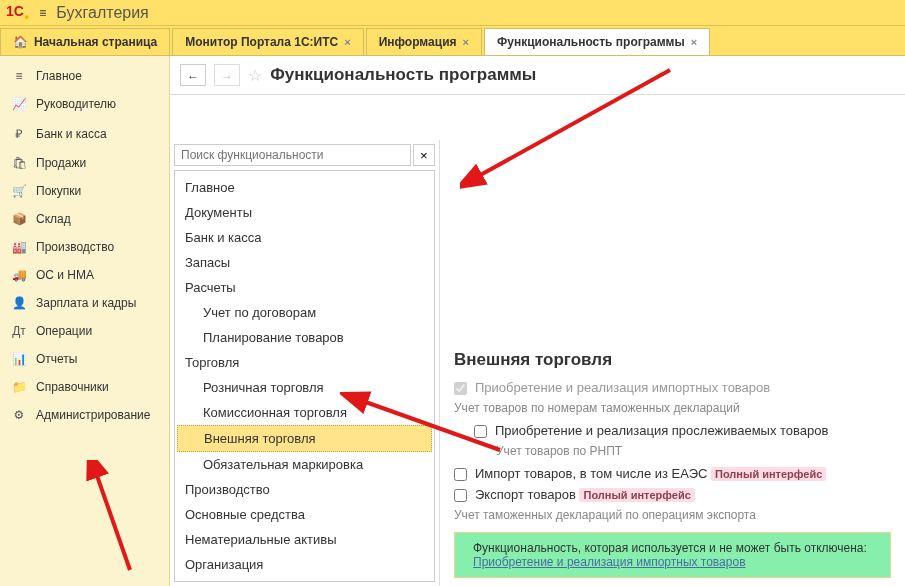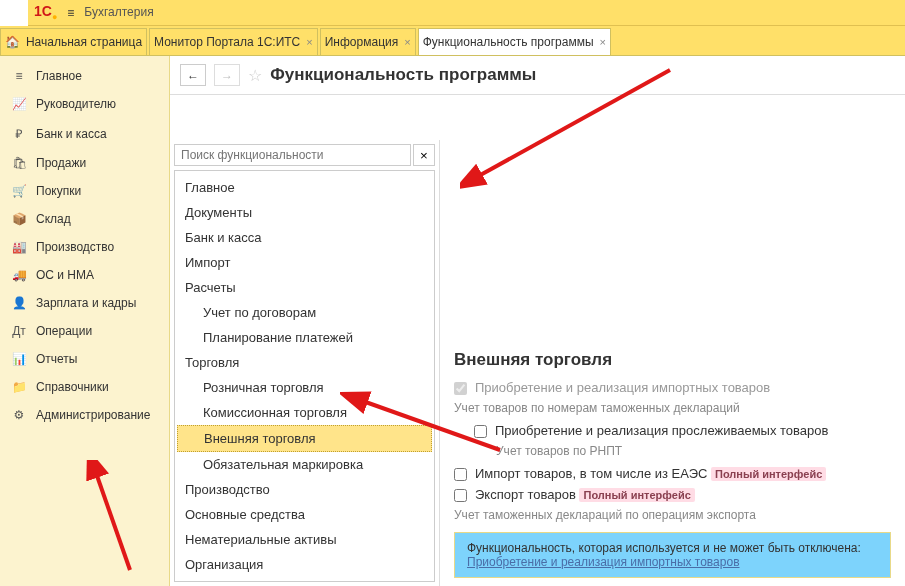--- a/index.html
+++ b/index.html
@@ -1,24 +1,24 @@
 <!DOCTYPE html>
 <html><head>
 <meta charset="utf-8">
 <style>
   * { margin: 0; padding: 0; box-sizing: border-box; font-family: Arial, sans-serif; }
   body { font-size: 12px; color: #333; background: #fff; width: 905px; height: 586px; overflow: hidden; position: relative; }
-  .topbar { background: #ffe069; height: 26px; display: flex; align-items: center; padding: 0 6px; gap: 10px; border-bottom: 1px solid #e0c050; margin-left: 28px; }
+  .topbar { background: #ffe069; height: 26px; display: flex; align-items: center; padding: 0 6px; gap: 10px; border-bottom: 1px solid #e0c050; }
   .logo { font-weight: bold; color: #d01818; font-size: 14px; }
   .logo sub { font-size: 9px; color: #ffb000; }
   .burger { cursor: pointer; }
-  .app-title { font-size: 12px; color: #555; }
+  .app-title { font-size: 16px; color: #555; }
   .title-highlight { background: #ffe069; display:inline-block; width:120px; height:14px; vertical-align:middle;}
   .tabbar { background: #ffe069; height: 30px; display: flex; align-items: flex-end; padding: 0 0; border-bottom: 1px solid #d0c060; }
-  .tab { display: flex; align-items: center; gap: 6px; padding: 6px 4px; border: 1px solid #d0c060; border-bottom: none; background: #ffe069; margin-right: 2px; cursor: pointer; font-size: 12px; }
+  .tab { display: flex; align-items: center; gap: 6px; padding: 6px 12px; border: 1px solid #d0c060; border-bottom: none; background: #ffe069; margin-right: 2px; cursor: pointer; font-size: 12px; font-weight: bold; }
   .tab.active { background: #fff; }
   .tab .close { color: #888; font-size: 11px; cursor: pointer; }
   .home-icon::before { content: "🏠"; font-size: 12px; }
   .main { display: flex; height: calc(100% - 56px); }
   .sidebar { width: 170px; background: #fcf3cf; border-right: 1px solid #e8d988; padding-top: 6px; }
   .side-item { display: flex; align-items: center; gap: 10px; padding: 7px 12px; cursor: pointer; color: #333; }
   .side-icon { width: 14px; text-align: center; color: #555; font-size: 12px; }
   .content { flex: 1; display: flex; flex-direction: column; }
   .content-header { display: flex; align-items: center; padding: 8px 10px; gap: 8px; border-bottom: 1px solid #ddd; }
   .navbtn { width: 26px; height: 22px; border: 1px solid #ccc; background: #fff; display: flex; align-items: center; justify-content: center; cursor: pointer; }
@@ -36,21 +36,21 @@
   .tree-item.selected { background: #ffe48a; border: 1px dotted #c0a030; margin: 0 2px; padding-left: 26px; }
   .detail-panel { flex: 1; padding: 8px 14px; overflow-y: auto; }
   .section-title { font-size: 17px; font-weight: bold; margin-bottom: 10px; }
   .check-row { display: flex; align-items: flex-start; gap: 8px; margin: 6px 0; }
   .check-row input[type=checkbox] { margin-top: 2px; }
   .check-label { font-size: 13px; }
   .check-label.disabled { color: #999; }
   .desc { font-size: 12px; color: #888; margin: 2px 0 8px 0; }
   .desc.indent { margin-left: 22px; }
   .badge { background: #ffdce5; color: #8a4050; padding: 1px 4px; font-size: 11px; border-radius: 2px; font-weight: bold; }
-  .locked-box { background: #7dd3fc; border: 1px solid #e8d988; padding: 8px 12px; margin-top: 10px; }
+  .locked-box { background: #86efac; border: 1px solid #e8d988; padding: 8px 18px; margin-top: 10px; }
   .locked-box a { color: #4a6da7; text-decoration: underline; cursor: pointer; }
   .indent-block { margin-left: 20px; }
   svg.arrow { position: absolute; pointer-events: none; z-index: 100; }
 </style>
 </head>
 <body>
 
 <div class="topbar">
   <span class="logo">1C<sub>●</sub></span>
   <span class="burger">≡</span>
@@ -143,24 +143,24 @@
     <div class="content-body">
       <div class="tree-panel">
         <div class="search-row">
           <input class="search-input" placeholder="Поиск функциональности" style="">
           <button class="search-clear">×</button>
         </div>
         <div class="tree" id="tree">
             <div class="tree-item">Главное</div>
             <div class="tree-item">Документы</div>
             <div class="tree-item">Банк и касса</div>
-            <div class="tree-item">Импорт</div>
+            <div class="tree-item">Запасы</div>
             <div class="tree-item">Расчеты</div>
             <div class="tree-item lvl1">Учет по договорам</div>
-            <div class="tree-item lvl1">Планирование платежей</div>
+            <div class="tree-item lvl1">Планирование товаров</div>
             <div class="tree-item">Торговля</div>
             <div class="tree-item lvl1">Розничная торговля</div>
             <div class="tree-item lvl1">Комиссионная торговля</div>
             <div class="tree-item lvl1 selected">Внешняя торговля</div>
             <div class="tree-item lvl1">Обязательная маркировка</div>
             <div class="tree-item">Производство</div>
             <div class="tree-item">Основные средства</div>
             <div class="tree-item">Нематериальные активы</div>
             <div class="tree-item">Организация</div>
           </div>

